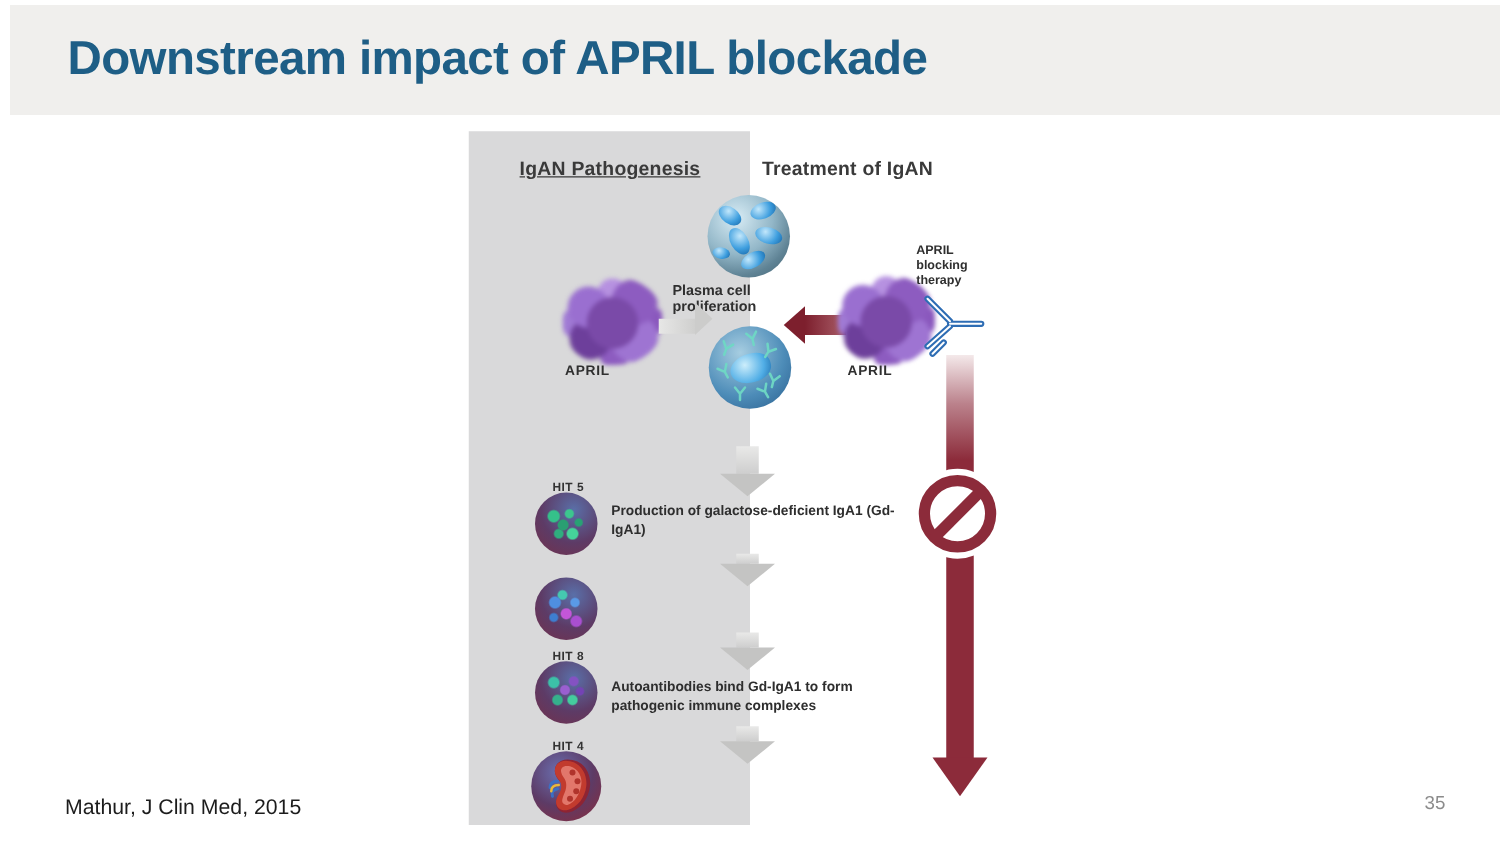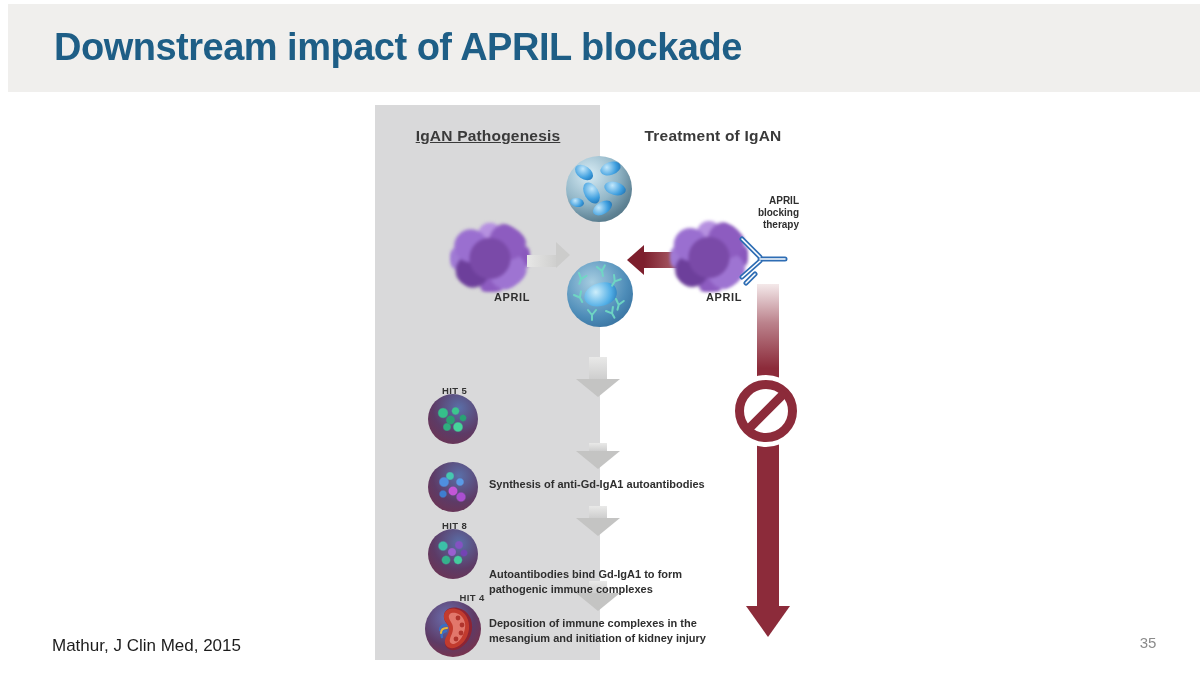--- a/index.html
+++ b/index.html
@@ -7,22 +7,22 @@
          font-family:"Liberation Sans",sans-serif;}
   
   .band{position:absolute;left:8px;top:4px;width:1192px;height:88px;background:#f0efed;}
   .title{position:absolute;left:54px;top:26px;font-size:38px;font-weight:bold;
          color:#1e5e86;letter-spacing:-0.5px;text-align:right;}
   
   .panel{position:absolute;left:375px;top:105px;width:225px;height:555px;background:#d9d9da;}
   .hdg{position:absolute;font-size:15.5px;font-weight:bold;color:#3a3a3a;text-align:center;
        letter-spacing:.2px;}
   .hdg-left{left:382px;top:127px;width:212px;text-decoration:underline;}
-  .hdg-right{left:616px;top:127px;width:194px;}
-  .lbl{position:absolute;font-weight:bold;color:#2f2f2f;text-align:right;white-space:pre-line;}
+  .hdg-right{left:581px;top:127px;width:194px;}
+  .lbl{position:absolute;font-weight:bold;color:#2f2f2f;text-align:left;white-space:pre-line;}
   .lbl-plasma{left:538px;top:227px;width:126px;font-size:11.5px;line-height:1.15;}
   .lbl-antibody{left:528px;top:328px;width:144px;font-size:11.5px;line-height:1.15;}
   .lbl-april-l{left:452px;top:291px;width:78px;font-size:11px;letter-spacing:.6px;}
   .lbl-april-r{left:678px;top:291px;width:64px;font-size:11px;letter-spacing:.6px;}
   .lbl-therapy{left:733px;top:195px;width:66px;font-size:10px;line-height:1.2;}
   
   .sphere{position:absolute;border-radius:50%;}
   .plasma{left:566px;top:156px;width:66px;height:66px;
     background:radial-gradient(circle at 35% 28%,#d8ecf5,#93b7c8 45%,#5f8395 72%,#42606e);}
   .cell{position:absolute;border-radius:50%;
@@ -128,20 +128,22 @@
   <div class="hdg hdg-right">Treatment of IgAN</div>
 
   <div class="sphere plasma">
     <span class="cell" style="left:8px;top:10px;width:20px;height:13px;transform:rotate(35deg);"></span>
     <span class="cell" style="left:34px;top:6px;width:21px;height:13px;transform:rotate(-20deg);"></span>
     <span class="cell" style="left:14px;top:30px;width:23px;height:14px;transform:rotate(60deg);"></span>
     <span class="cell" style="left:38px;top:26px;width:22px;height:13px;transform:rotate(15deg);"></span>
     <span class="cell" style="left:26px;top:46px;width:21px;height:12px;transform:rotate(-30deg);"></span>
     <span class="cell" style="left:4px;top:42px;width:14px;height:9px;transform:rotate(10deg);"></span>
   </div>
+  <div class="lbl lbl-plasma">Plasma cell
+proliferation</div>
 
   <div class="blob blob-l">
       <div class="blob-fill"></div>
     </div>
   <div class="lbl lbl-april-l">APRIL</div>
 
   <div class="harrow" style="left:527px;top:248px;width:44px;height:26px;">
     <div class="gshaft"></div>
       <div class="ghead"></div>
   </div>
@@ -215,47 +217,46 @@
     </div>
   <div class="varrow" id="va4">
       <div class="vshaft"></div>
       <div class="vhead"></div>
     </div>
 
   <div class="hit-tag" style="top:385px;">HIT 5</div>
   <div class="hit-circle" style="top:394px;">
       <div class="dots dots-1"></div>
     </div>
+  <div class="hit-text" style="top:402px;">Production of galactose-deficient IgA1 (Gd-IgA1)</div>
 
   <div class="hit-tag" style="top:435px;margin-top:32px;">HIT 2</div>
   <div class="hit-circle" style="top:462px;">
       <div class="dots dots-2"></div>
     </div>
-  <div class="hit-text" style="top:477px;">Synthesis of anti-Gd-IgA1 autoantibodies</div>
 
   <div class="hit-tag" style="top:520px;">HIT 8</div>
   <div class="hit-circle" style="top:529px;">
       <div class="dots dots-3"></div>
     </div>
-  <div class="hit-text" style="top:543px;margin-top:24px;">Autoantibodies bind Gd-IgA1 to form pathogenic immune complexes</div>
-
-  <div class="hit-tag" style="top:592px;text-align:center;">HIT 4</div>
+  <div class="hit-text" style="top:543px;">Autoantibodies bind Gd-IgA1 to form pathogenic immune complexes</div>
+
+  <div class="hit-tag" style="top:592px;">HIT 4</div>
   <div class="hit-circle hit4" style="top:601px;left:425px;width:56px;height:56px;">
     <svg width="56" height="56" viewBox="0 0 56 56">
       <path d="M33 7 C44 9 48 20 47 28 C46 38 39 47 30 49 C23 50 19 45 20 40 C21 35 25 34 25 29 C25 24 20 23 19 17 C18 10 24 5 33 7 Z" fill="#8e2433"></path>
       <path d="M31 8 C41 10 45 20 44 28 C43 37 37 45 29 47 C23 48 19 44 20 39 C21 35 24 33 24 28 C24 23 20 22 19 17 C18 11 23 6 31 8 Z" fill="#c23b2e"></path>
       <path d="M31 12 C38 14 41 21 40 27 C39 34 35 41 29 43 C26 43 24 41 25 38 C26 34 28 32 28 27 C28 22 25 21 24 17 C23 13 26 11 31 12 Z" fill="#e2776b"></path>
       <path d="M21 24 C17 24 15 26 15 29 M21 30 C17 31 16 33 17 36" fill="none" stroke="#3a6fc4" stroke-width="2.4" stroke-linecap="round"></path>
       <path d="M22 27 C18 27 16 29 16 32" fill="none" stroke="#e8b93a" stroke-width="2" stroke-linecap="round"></path>
       <g fill="#b0342c">
         <circle cx="33" cy="17" r="2.4"></circle>
           <circle cx="37" cy="24" r="2.4"></circle>
         <circle cx="36" cy="32" r="2.4"></circle>
           <circle cx="31" cy="38" r="2.4"></circle>
       </g>
     </svg>
   </div>
-  <div class="hit-text" style="top:616px;">Deposition of immune complexes in the mesangium and initiation of kidney injury</div>
 
   <div class="citation">Mathur, J Clin Med, 2015</div>
   <div class="pagenum">35</div>
 
 </div>
 
 </body></html>

